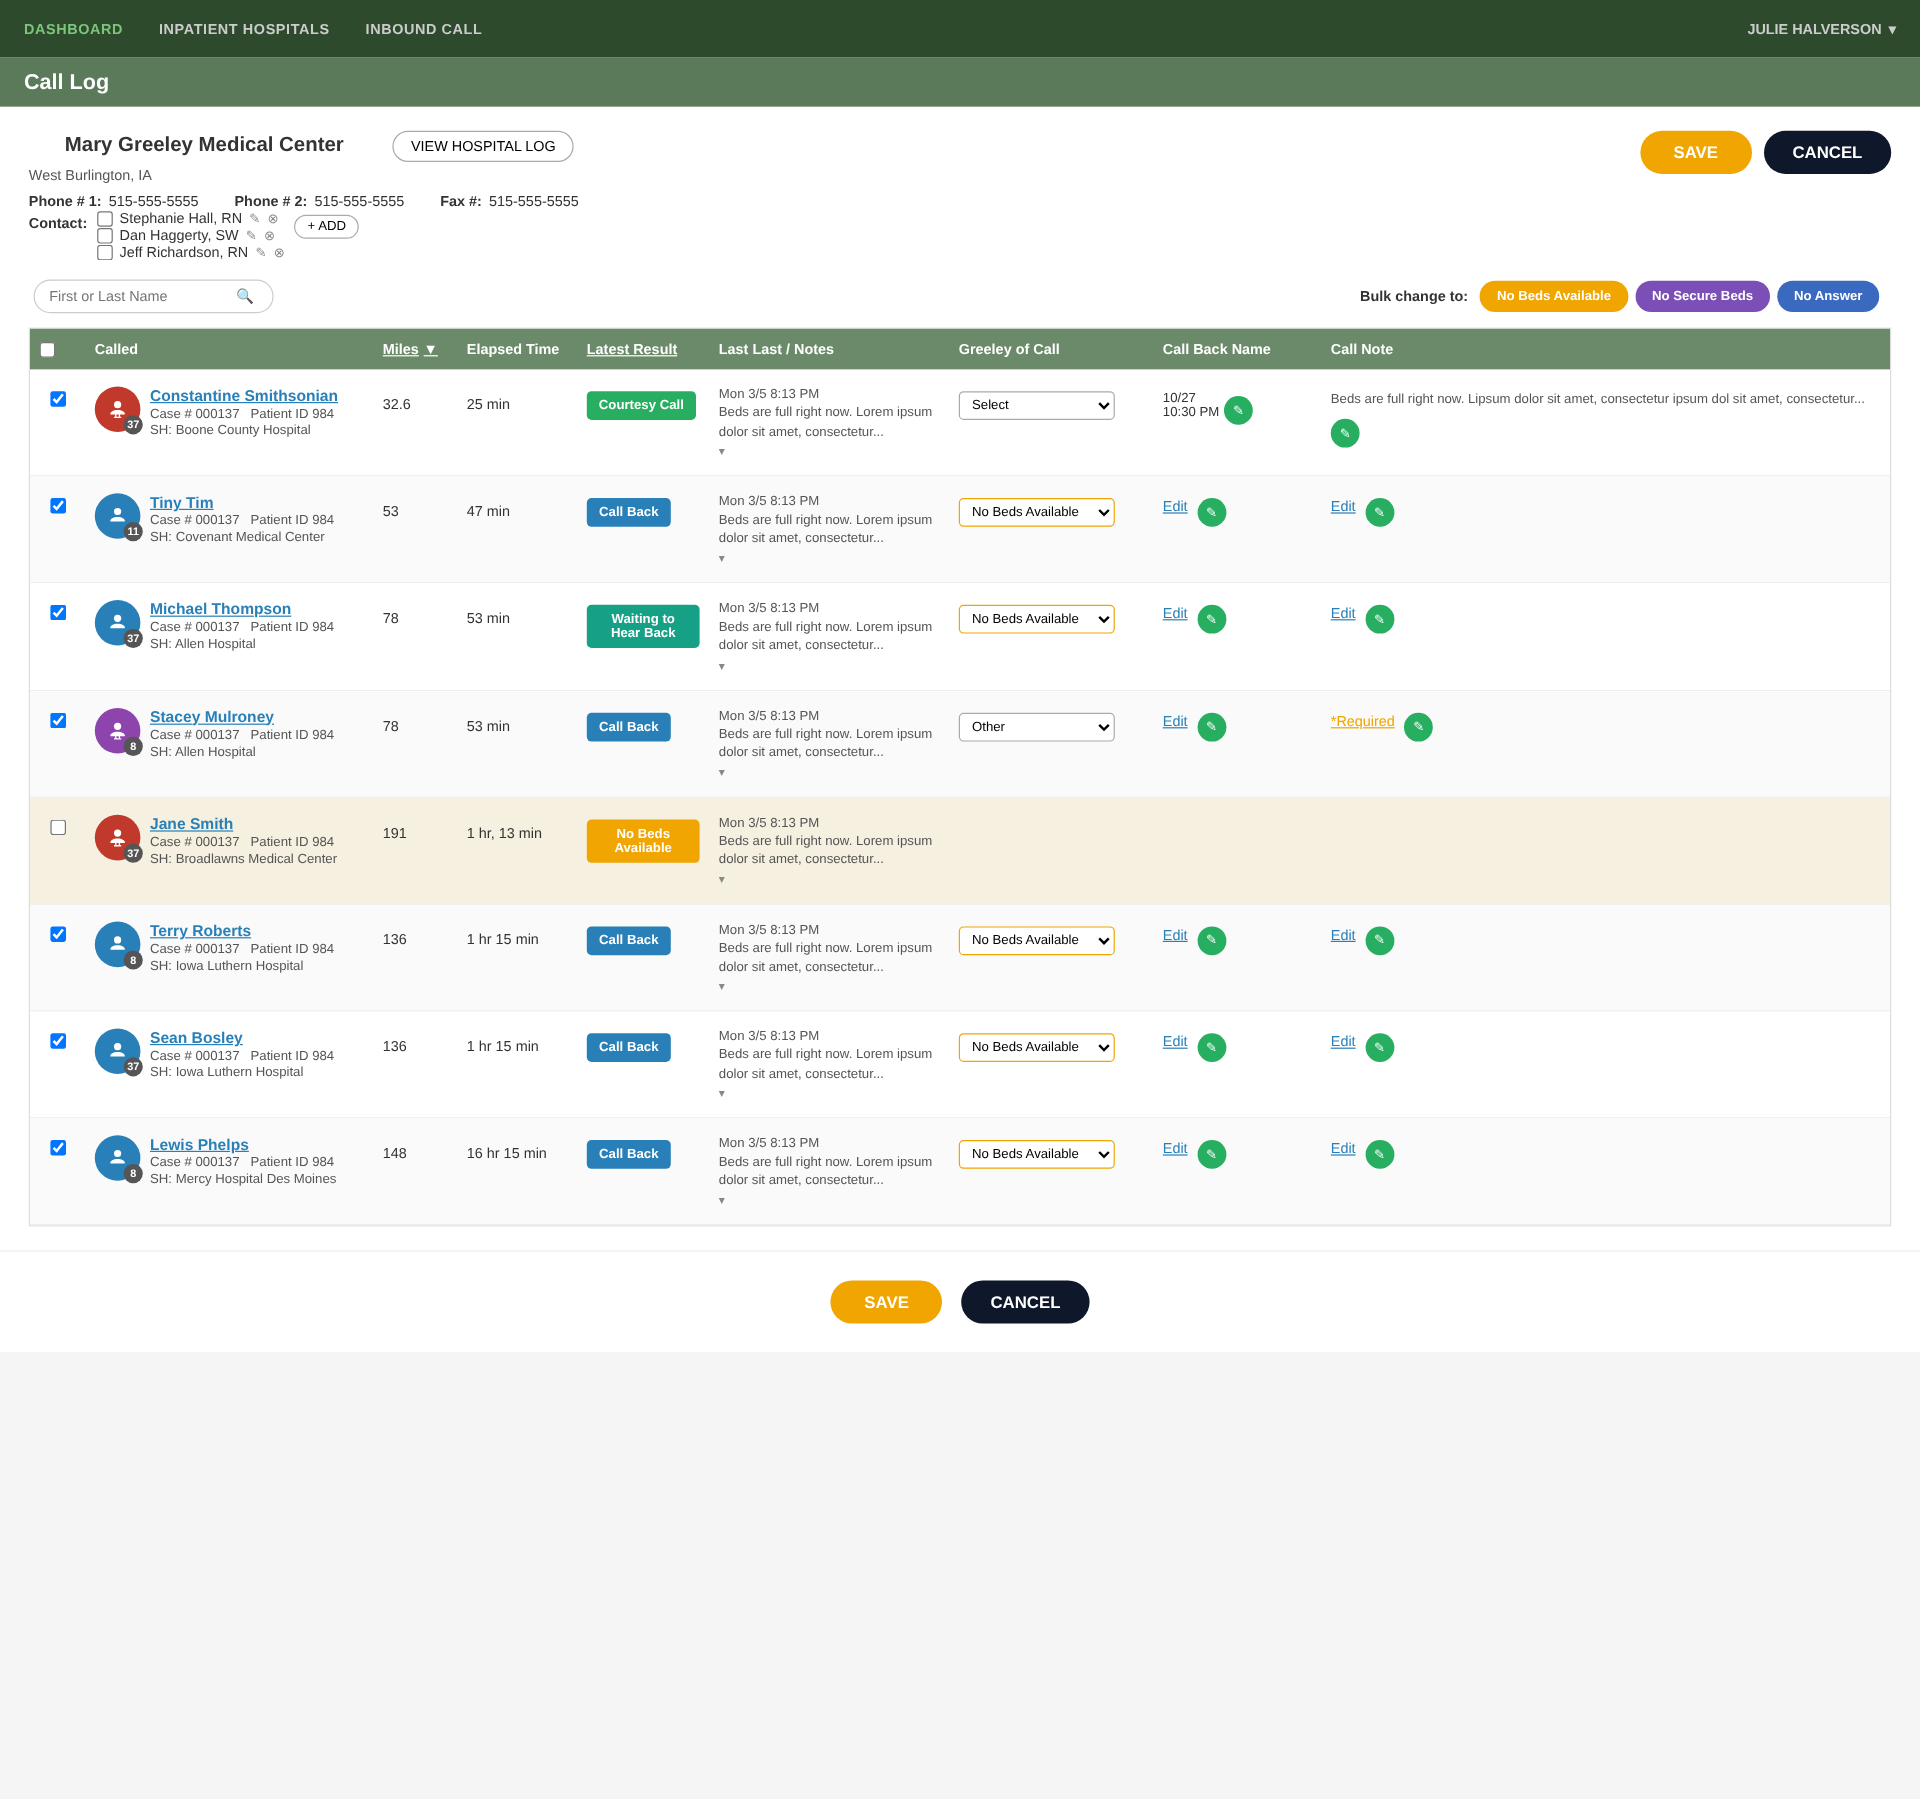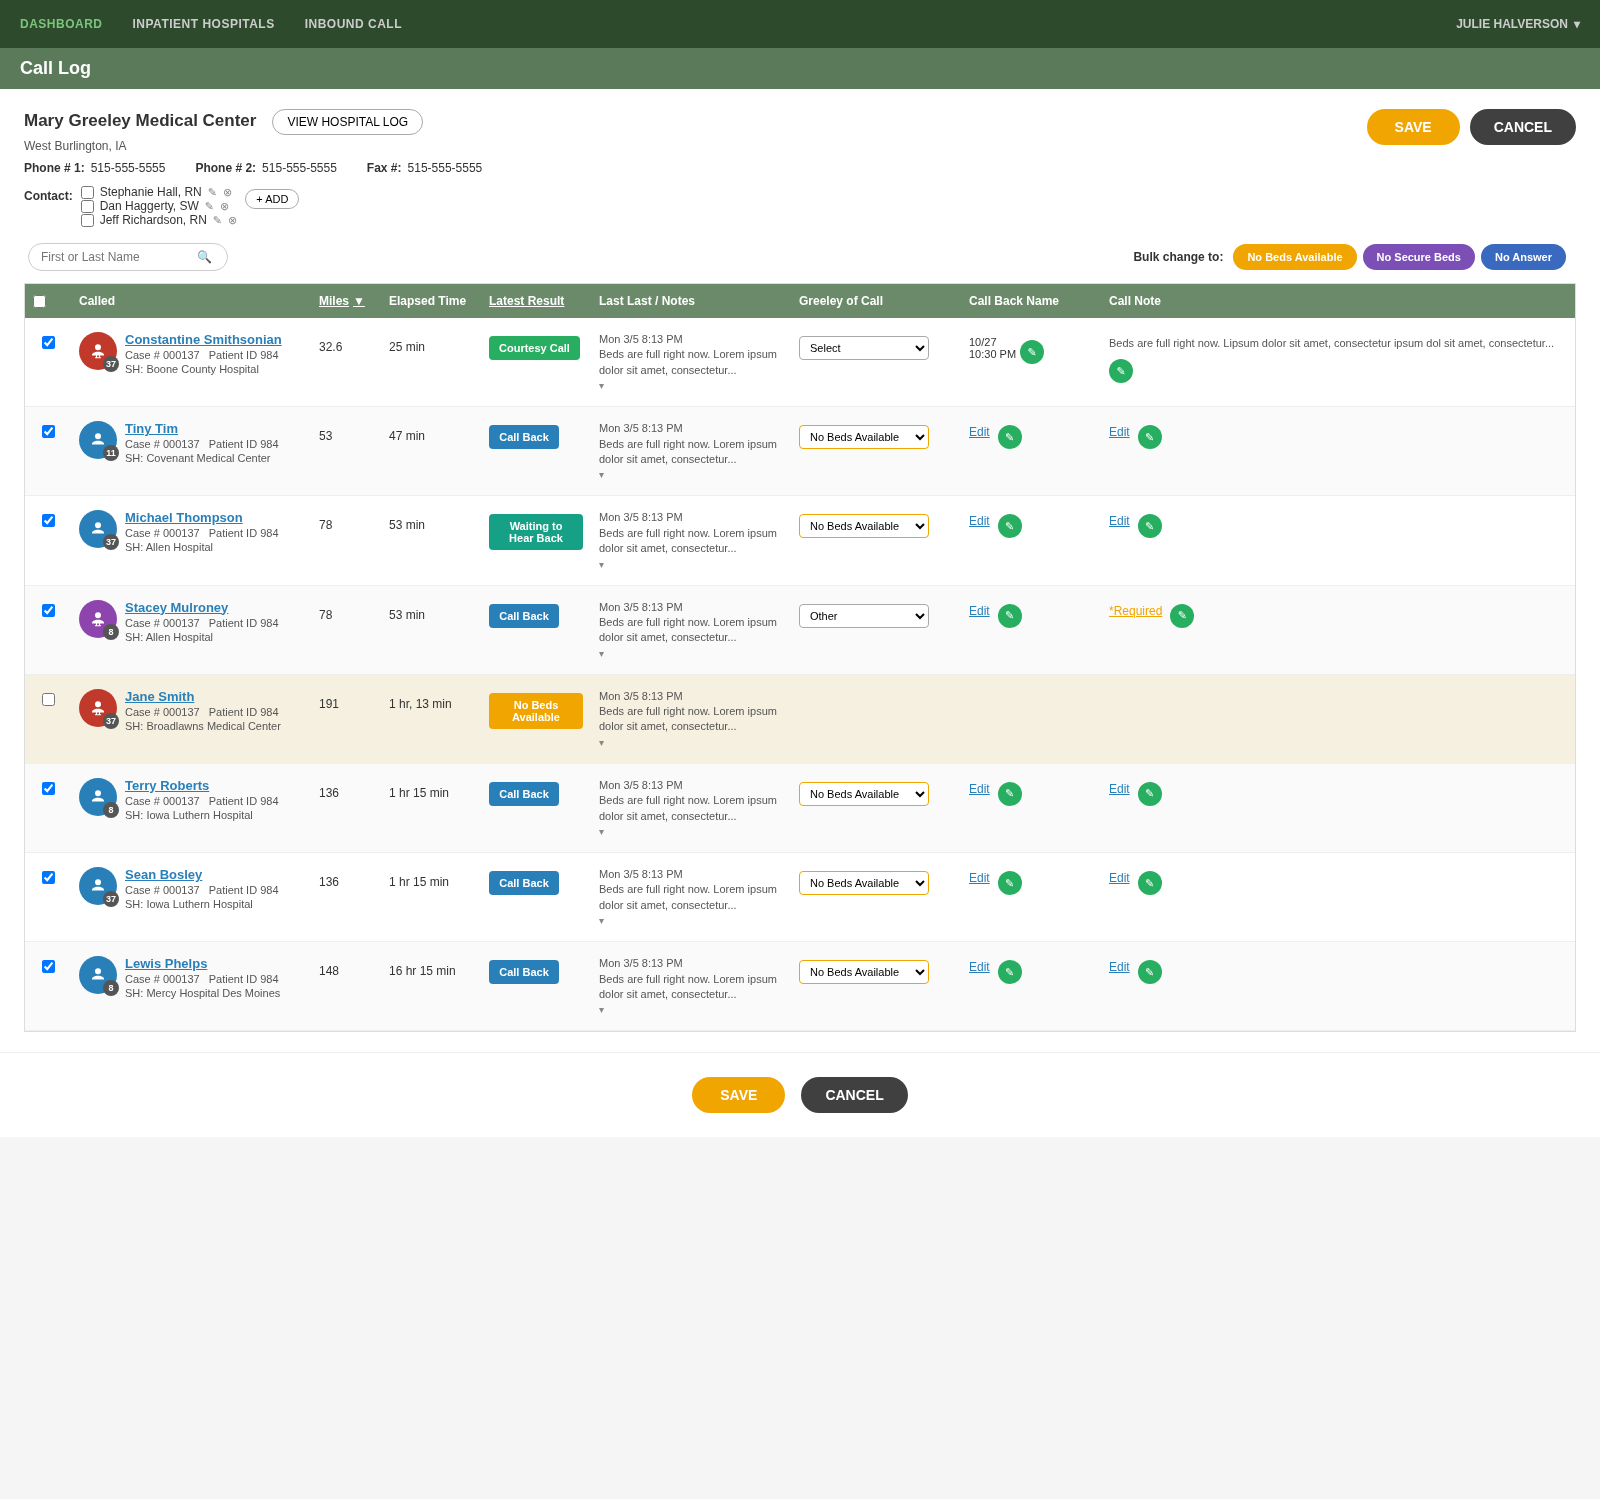--- a/index.html
+++ b/index.html
@@ -13,33 +13,33 @@
     .nav-user { color: #ccc; font-size: 12px; font-weight: bold; display: flex; align-items: center; gap: 6px; cursor: pointer; }
 
     
     .page-header { background: #5a7a5a; padding: 10px 20px; }
     .page-title { color: white; font-size: 18px; font-weight: bold; }
 
     
     .content { background: white; margin: 0; padding: 20px 24px; }
     .hospital-name { font-size: 17px; font-weight: bold; margin-bottom: 2px; }
     .hospital-location { font-size: 12px; color: #555; margin-bottom: 8px; }
-    .hospital-phones { display: flex; gap: 30px; font-size: 12px; margin-bottom: 10px; }
+    .hospital-phones { display: flex; gap: 30px; font-size: 12px; }
     .phone-item { display: flex; gap: 6px; }
     .phone-label { font-weight: bold; }
     .contact-item { display: flex; align-items: center; gap: 6px; font-size: 12px; }
     .contact-item input[type=checkbox] { margin: 0; }
     .contact-icon { color: #888; font-size: 11px; cursor: pointer; }
     .add-btn { border: 1px solid #aaa; background: white; border-radius: 12px; padding: 3px 10px; font-size: 11px; cursor: pointer; margin-top: 4px; display: inline-block; }
     .view-log-btn { border: 1px solid #aaa; background: white; border-radius: 16px; padding: 5px 14px; font-size: 12px; cursor: pointer; margin-left: 16px; white-space: nowrap; text-align: center; }
 
     
     .action-buttons { display: flex; gap: 10px; align-items: center; }
     .btn-save { background: #f0a500; color: white; border: none; border-radius: 20px; padding: 10px 28px; font-size: 14px; font-weight: bold; cursor: pointer; }
-    .btn-cancel { background: #404040; color: white; border: none; border-radius: 20px; padding: 10px 24px; font-size: 14px; font-weight: bold; cursor: pointer; }
+    .btn-cancel { background: #0f172a; color: white; border: none; border-radius: 20px; padding: 10px 24px; font-size: 14px; font-weight: bold; cursor: pointer; }
 
     
     .toolbar { display: flex; align-items: center; margin-bottom: 12px; padding: 0 4px; }
     .search-box { border: 1px solid #ccc; border-radius: 16px; padding: 6px 12px; font-size: 12px; width: 200px; display: flex; align-items: center; gap: 6px; }
     .search-box input { border: none; outline: none; font-size: 12px; width: 150px; }
     .toolbar-spacer { flex: 1; }
     .bulk-label { font-size: 12px; margin-right: 10px; font-weight: bold; }
     .bulk-btn { border: none; border-radius: 16px; padding: 7px 14px; font-size: 11px; font-weight: bold; cursor: pointer; margin-right: 6px; }
     .bulk-btn-yellow { background: #f0a500; color: white; }
     .bulk-btn-purple { background: #7b4fb5; color: white; }
@@ -107,21 +107,21 @@
 </nav>
 
 <div class="page-header">
   <span class="page-title">Call Log</span>
 </div>
 
 <div class="content">
 
   <div class="hospital-header">
     <div class="hospital-left">
-      <div style="display:flex; align-items:center; gap:0; margin-bottom:4px;">
+      <div style="display:flex; align-items:center; gap:25px; margin-bottom:4px;margin-left:30px;">
         <span class="hospital-name">Mary Greeley Medical Center</span>
         <button class="view-log-btn">VIEW HOSPITAL LOG</button>
       </div>
       <div class="hospital-location">West Burlington, IA</div>
       <div class="hospital-phones">
         <div class="phone-item">
           <span class="phone-label">Phone # 1:</span>
           <span>515-555-5555</span>
         </div>
         <div class="phone-item">

